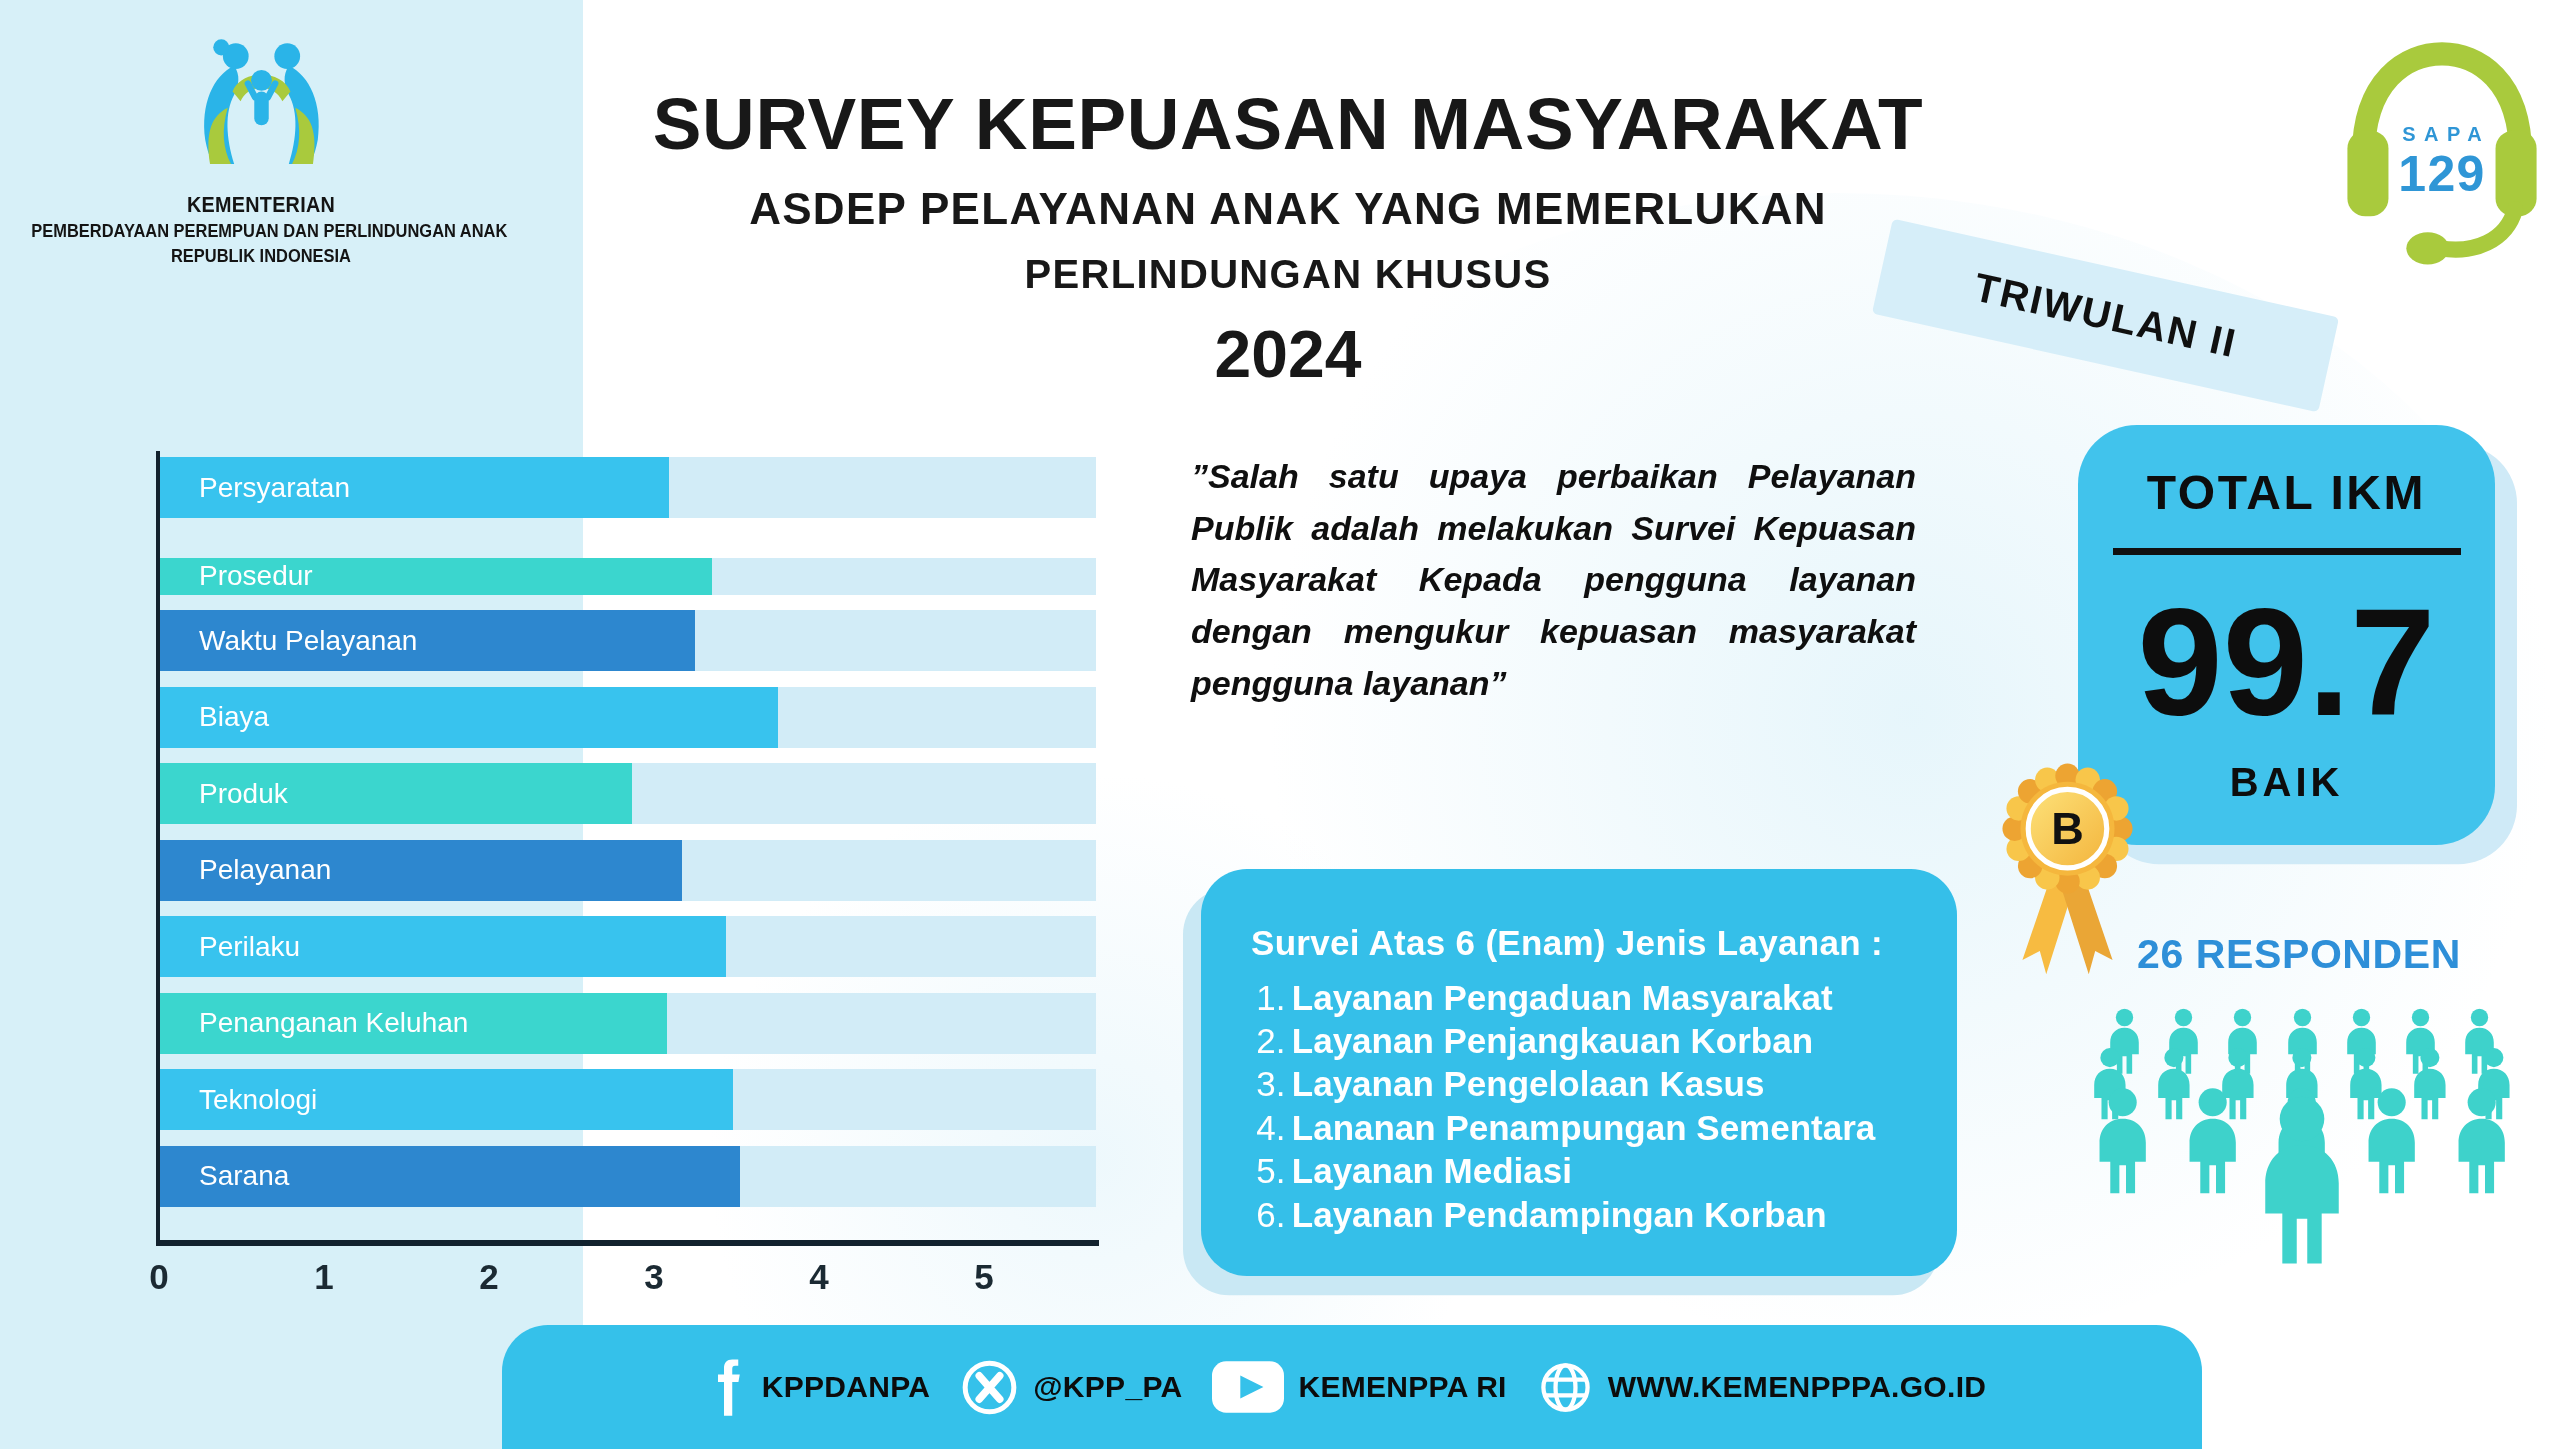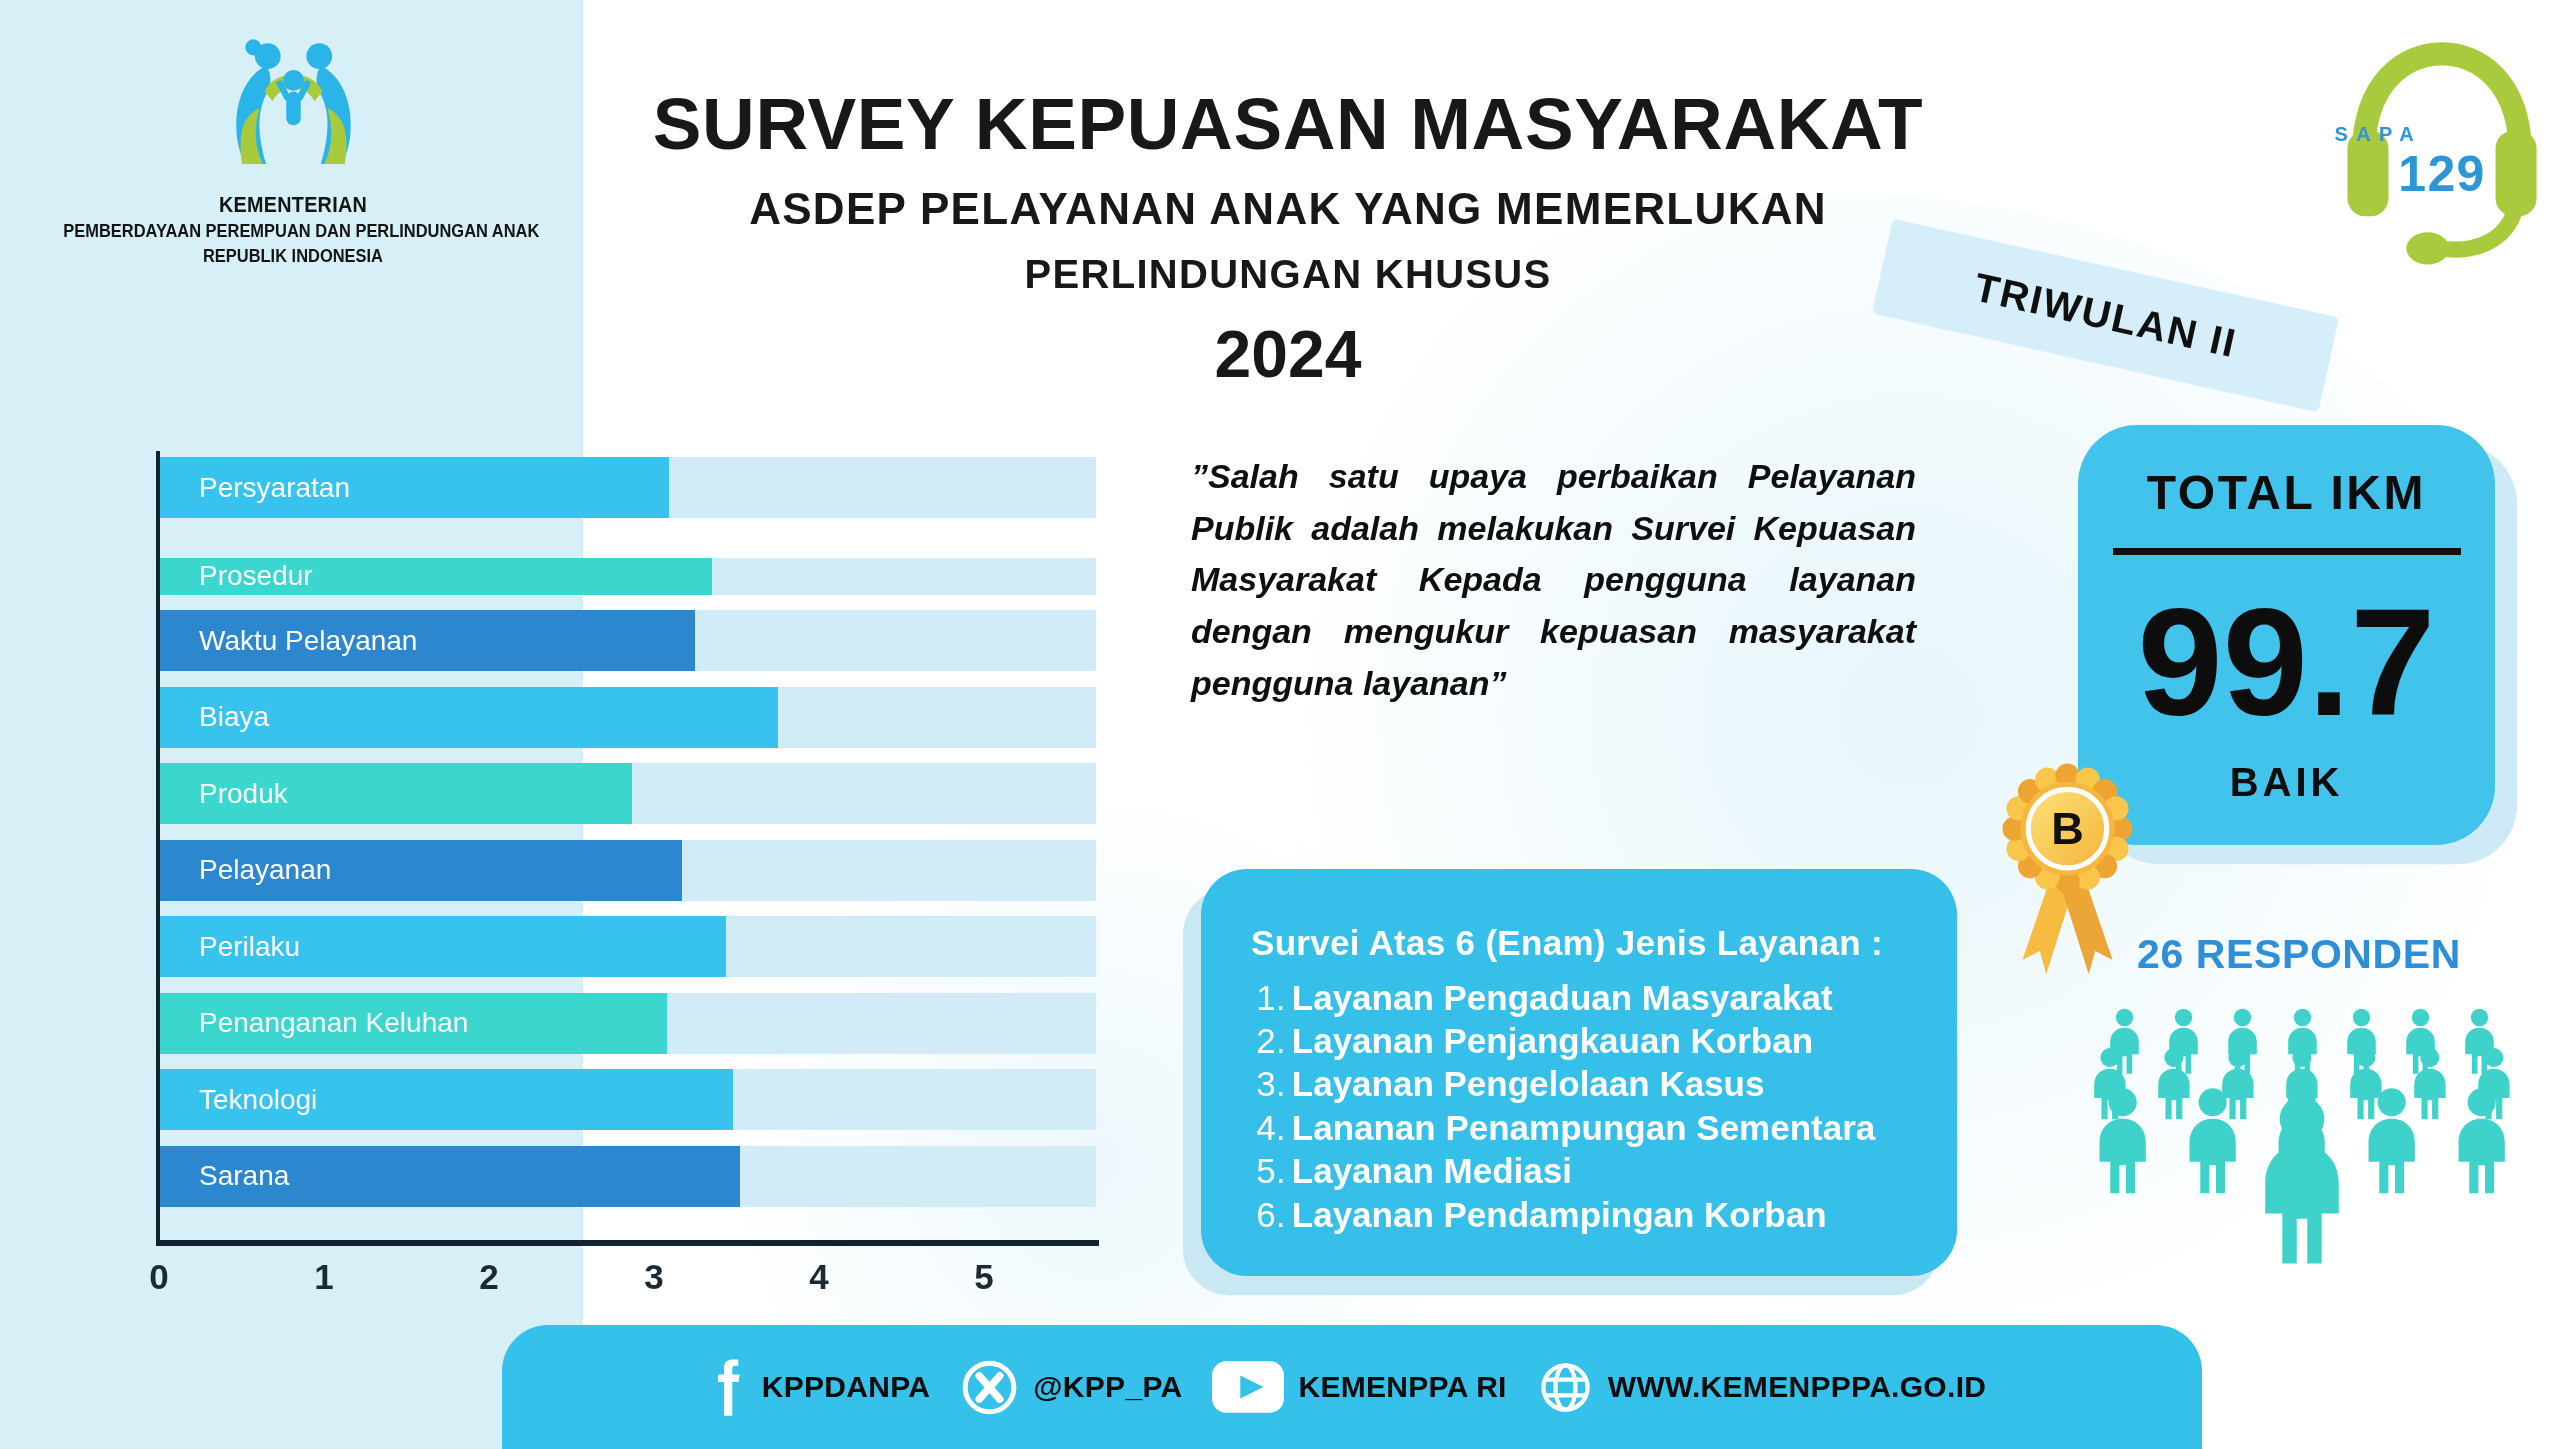--- a/index.html
+++ b/index.html
@@ -7,21 +7,21 @@
   .abs{position:absolute;}
   
   .bg-soft1{left:1095px;top:193px;width:1481px;height:1159px;border-radius:50%;
     background:radial-gradient(circle at 55% 45%, rgba(210,238,248,.55), rgba(255,255,255,0) 62%);}
   .bg-soft2{left:580px;top:773px;width:1030px;height:773px;border-radius:50%;
     background:radial-gradient(circle at 50% 50%, rgba(216,240,249,.45), rgba(255,255,255,0) 60%);}
   
   .left-panel{left:0;top:0;width:583px;height:1449px;background:#d7f0f8;}
 
   
-  .logo-wrap{left:0;top:35px;width:522px;text-align:center;padding-left:32px;}
+  .logo-wrap{left:0;top:35px;width:522px;text-align:center;}
   .logo-svg{display:block;margin:0 auto;}
   .logo-text{color:#141414;font-weight:700;transform:scaleX(.88);transform-origin:center top;line-height:1.3;}
   .logo-l1{font-size:22.5px;letter-spacing:0.3px;}
   .logo-l2{font-size:18.7px;white-space:nowrap;}
   .logo-l3{font-size:18.7px;}
 
   
   .header{left:612px;top:82px;width:1352px;text-align:center;color:#181818;}
   .title{font-size:73px;font-weight:800;letter-spacing:0.6px;}
   .sub1{margin-top:19px;font-size:44px;font-weight:700;letter-spacing:1.3px;}
@@ -30,21 +30,21 @@
 
   
   .banner{left:1877px;top:267px;width:457px;height:97px;background:#d6eef9;
     transform:rotate(12.5deg);display:flex;align-items:center;justify-content:center;
     border-radius:5.2px;}
   .banner span{font-size:40px;font-weight:800;color:#101010;letter-spacing:1.9px;}
 
   
   .sapa{left:2326px;top:24.5px;width:232px;height:254px;}
   .sapa svg{position:absolute;left:0;top:0;}
-  .sapa-l1{position:absolute;left:0;top:98px;width:100%;text-align:left;
+  .sapa-l1{position:absolute;left:0;top:98px;width:100%;text-align:center;
     font-size:20px;font-weight:700;color:#2f96d6;letter-spacing:8.4px;text-indent:8.4px;}
   .sapa-l2{position:absolute;left:0;top:120px;width:100%;text-align:center;
     font-size:50px;font-weight:800;color:#2f96d6;letter-spacing:1.3px;}
 
   
   .chart-rows{left:159px;top:457px;width:937px;display:flex;flex-direction:column;gap:15.5px;}
   .bar-row{height:61px;position:relative;}
   .bar-track{position:absolute;inset:0;background:#d2ecf7;}
   .bar{position:absolute;left:0;top:0;height:100%;display:flex;align-items:center;}
   .bar-label{color:#ffffff;font-size:28px;font-weight:400;padding-left:40px;white-space:nowrap;}

